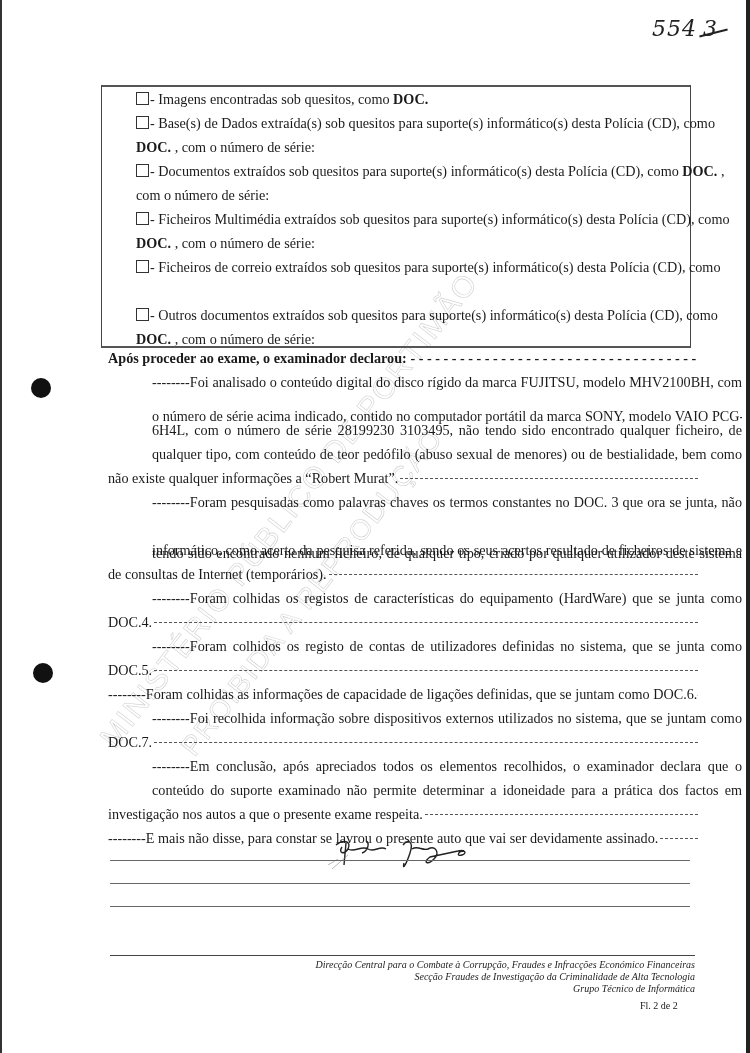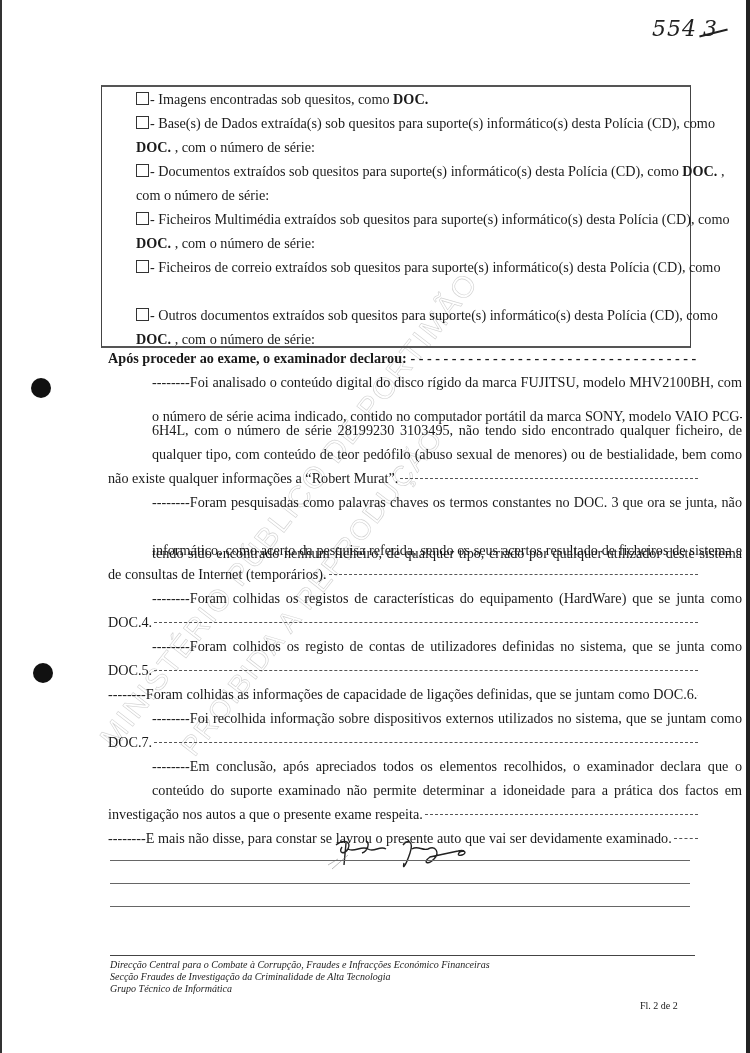--- a/index.html
+++ b/index.html
@@ -26,21 +26,21 @@
           white-space: nowrap; overflow: hidden; }
   .just { text-align: justify; text-align-last: justify; margin-left: 44px; }
   .fill { display: flex; align-items: baseline; }
   .fill .dash { flex: 1; border-bottom: 1px dashed #555; margin-left: 2px; height: 0; transform: translateY(-4px); }
   .head { font-weight: bold; }
 
   .sig-line { position: absolute; left: 110px; width: 580px; border-top: 1px solid #666; }
   .signature { position: absolute; left: 318px; top: 835px; width: 200px; height: 40px; }
 
   .footer-rule { position: absolute; left: 110px; top: 955px; width: 585px; border-top: 1.5px solid #444; }
-  .footer { position: absolute; left: 110px; width: 585px; text-align: left; font-style: italic;
+  .footer { position: absolute; left: 110px; width: 585px; text-align: right; font-style: italic;
             font-size: 10px; line-height: 12px; color: #222; }
   .folio { position: absolute; left: 640px; top: 1000px; font-size: 10px; }
 
   .watermark { position: absolute; font-family: "Liberation Sans", "DejaVu Sans", sans-serif;
                font-size: 30px; letter-spacing: 2px; color: transparent;
                -webkit-text-stroke: 0.6px rgba(120,120,120,0.35); white-space: nowrap;
                transform-origin: left bottom; transform: rotate(-52deg); }
   .wm1 { left: 120px; top: 720px; }
   .wm2 { left: 200px; top: 730px; font-size: 28px; }
 </style>
@@ -131,21 +131,21 @@
     <span class="dash"></span>
   </div>
 
 <div class="line just" style="top:758px">--------Em conclusão, após apreciados todos os elementos recolhidos, o examinador declara que o</div>
 <div class="line just" style="top:782px">conteúdo do suporte examinado não permite determinar a idoneidade para a prática dos factos em</div>
 <div class="line fill" style="top:806px">
     <span>investigação nos autos a que o presente exame respeita.</span>
     <span class="dash"></span>
   </div>
 <div class="line fill" style="top:830px">
-    <span>--------E mais não disse, para constar se lavrou o presente auto que vai ser devidamente examinado.</span>
+    <span>--------E mais não disse, para constar se lavrou o presente auto que vai ser devidamente assinado.</span>
     <span class="dash"></span>
   </div>
 
 <svg class="signature" viewBox="0 0 200 40">
   <path d="M18,10 C25,4 34,6 30,14 C26,20 20,18 24,12 M30,14 C36,18 44,10 50,14 C56,18 62,10 68,14 M28,8 L26,30 M48,6 C52,8 50,16 44,18" fill="none" stroke="#222" stroke-width="1.4"></path>
   <path d="M85,10 C90,4 96,6 92,18 C88,30 84,36 86,28 M94,14 C100,10 104,16 110,14 C118,10 122,18 116,24 C110,30 104,28 112,22 L140,16 C146,14 150,18 144,20 C138,22 140,16 146,16" fill="none" stroke="#222" stroke-width="1.4"></path>
   <path d="M10,30 L20,24 M14,34 L30,20" fill="none" stroke="#888" stroke-width="0.6"></path>
 </svg>
 <div class="sig-line" style="top:860px"></div>
 <div class="sig-line" style="top:883px"></div>

